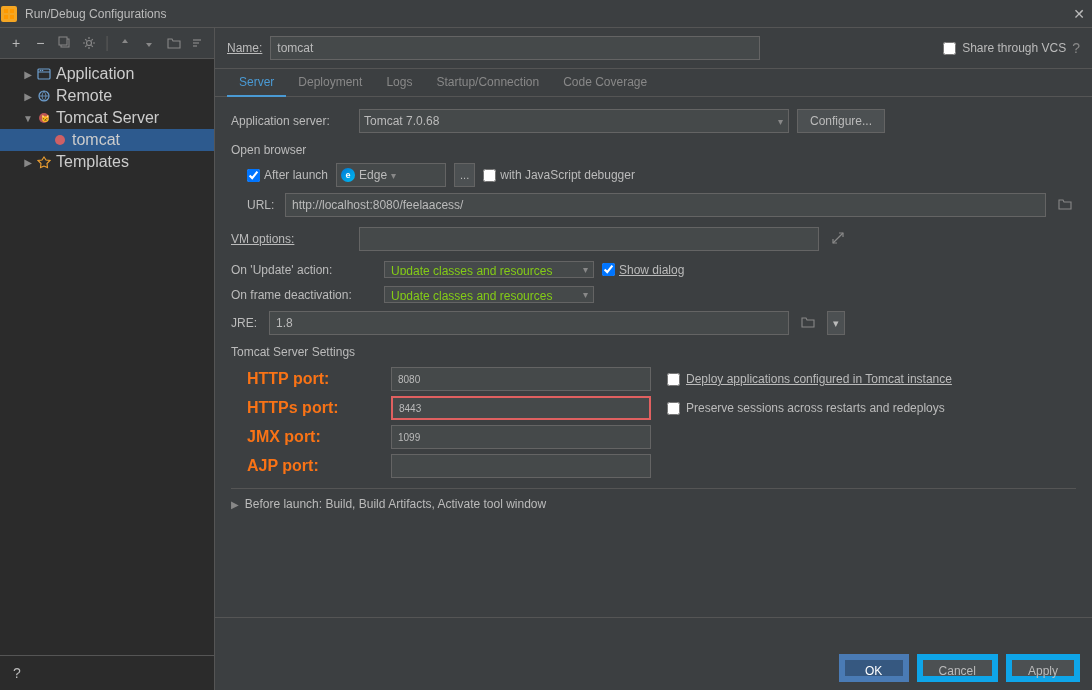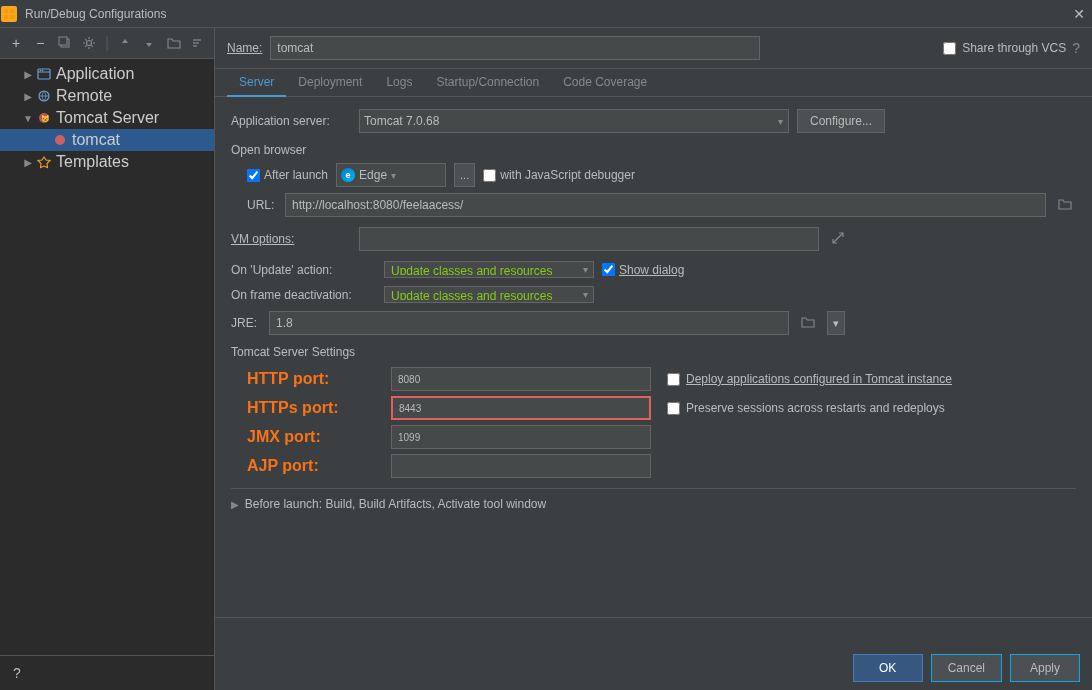--- a/index.html
+++ b/index.html
@@ -458,21 +458,21 @@
       align-items: center;
       justify-content: flex-end;
       padding: 8px 12px;
       background: #3c3f41;
       border-top: 1px solid #555;
       gap: 8px;
       flex-shrink: 0;
     }
     .footer-btn {
       background: #4c5052;
-      border: 1px solid #0ea5e9;
+      border: 6px solid #0ea5e9;
       color: #bbbbbb;
       font-size: 12px;
       padding: 4px 16px;
       height: 28px;
       cursor: pointer;
       min-width: 70px;
       margin-top: 28px;
     }
     .footer-btn.primary {
       background: #365880;

